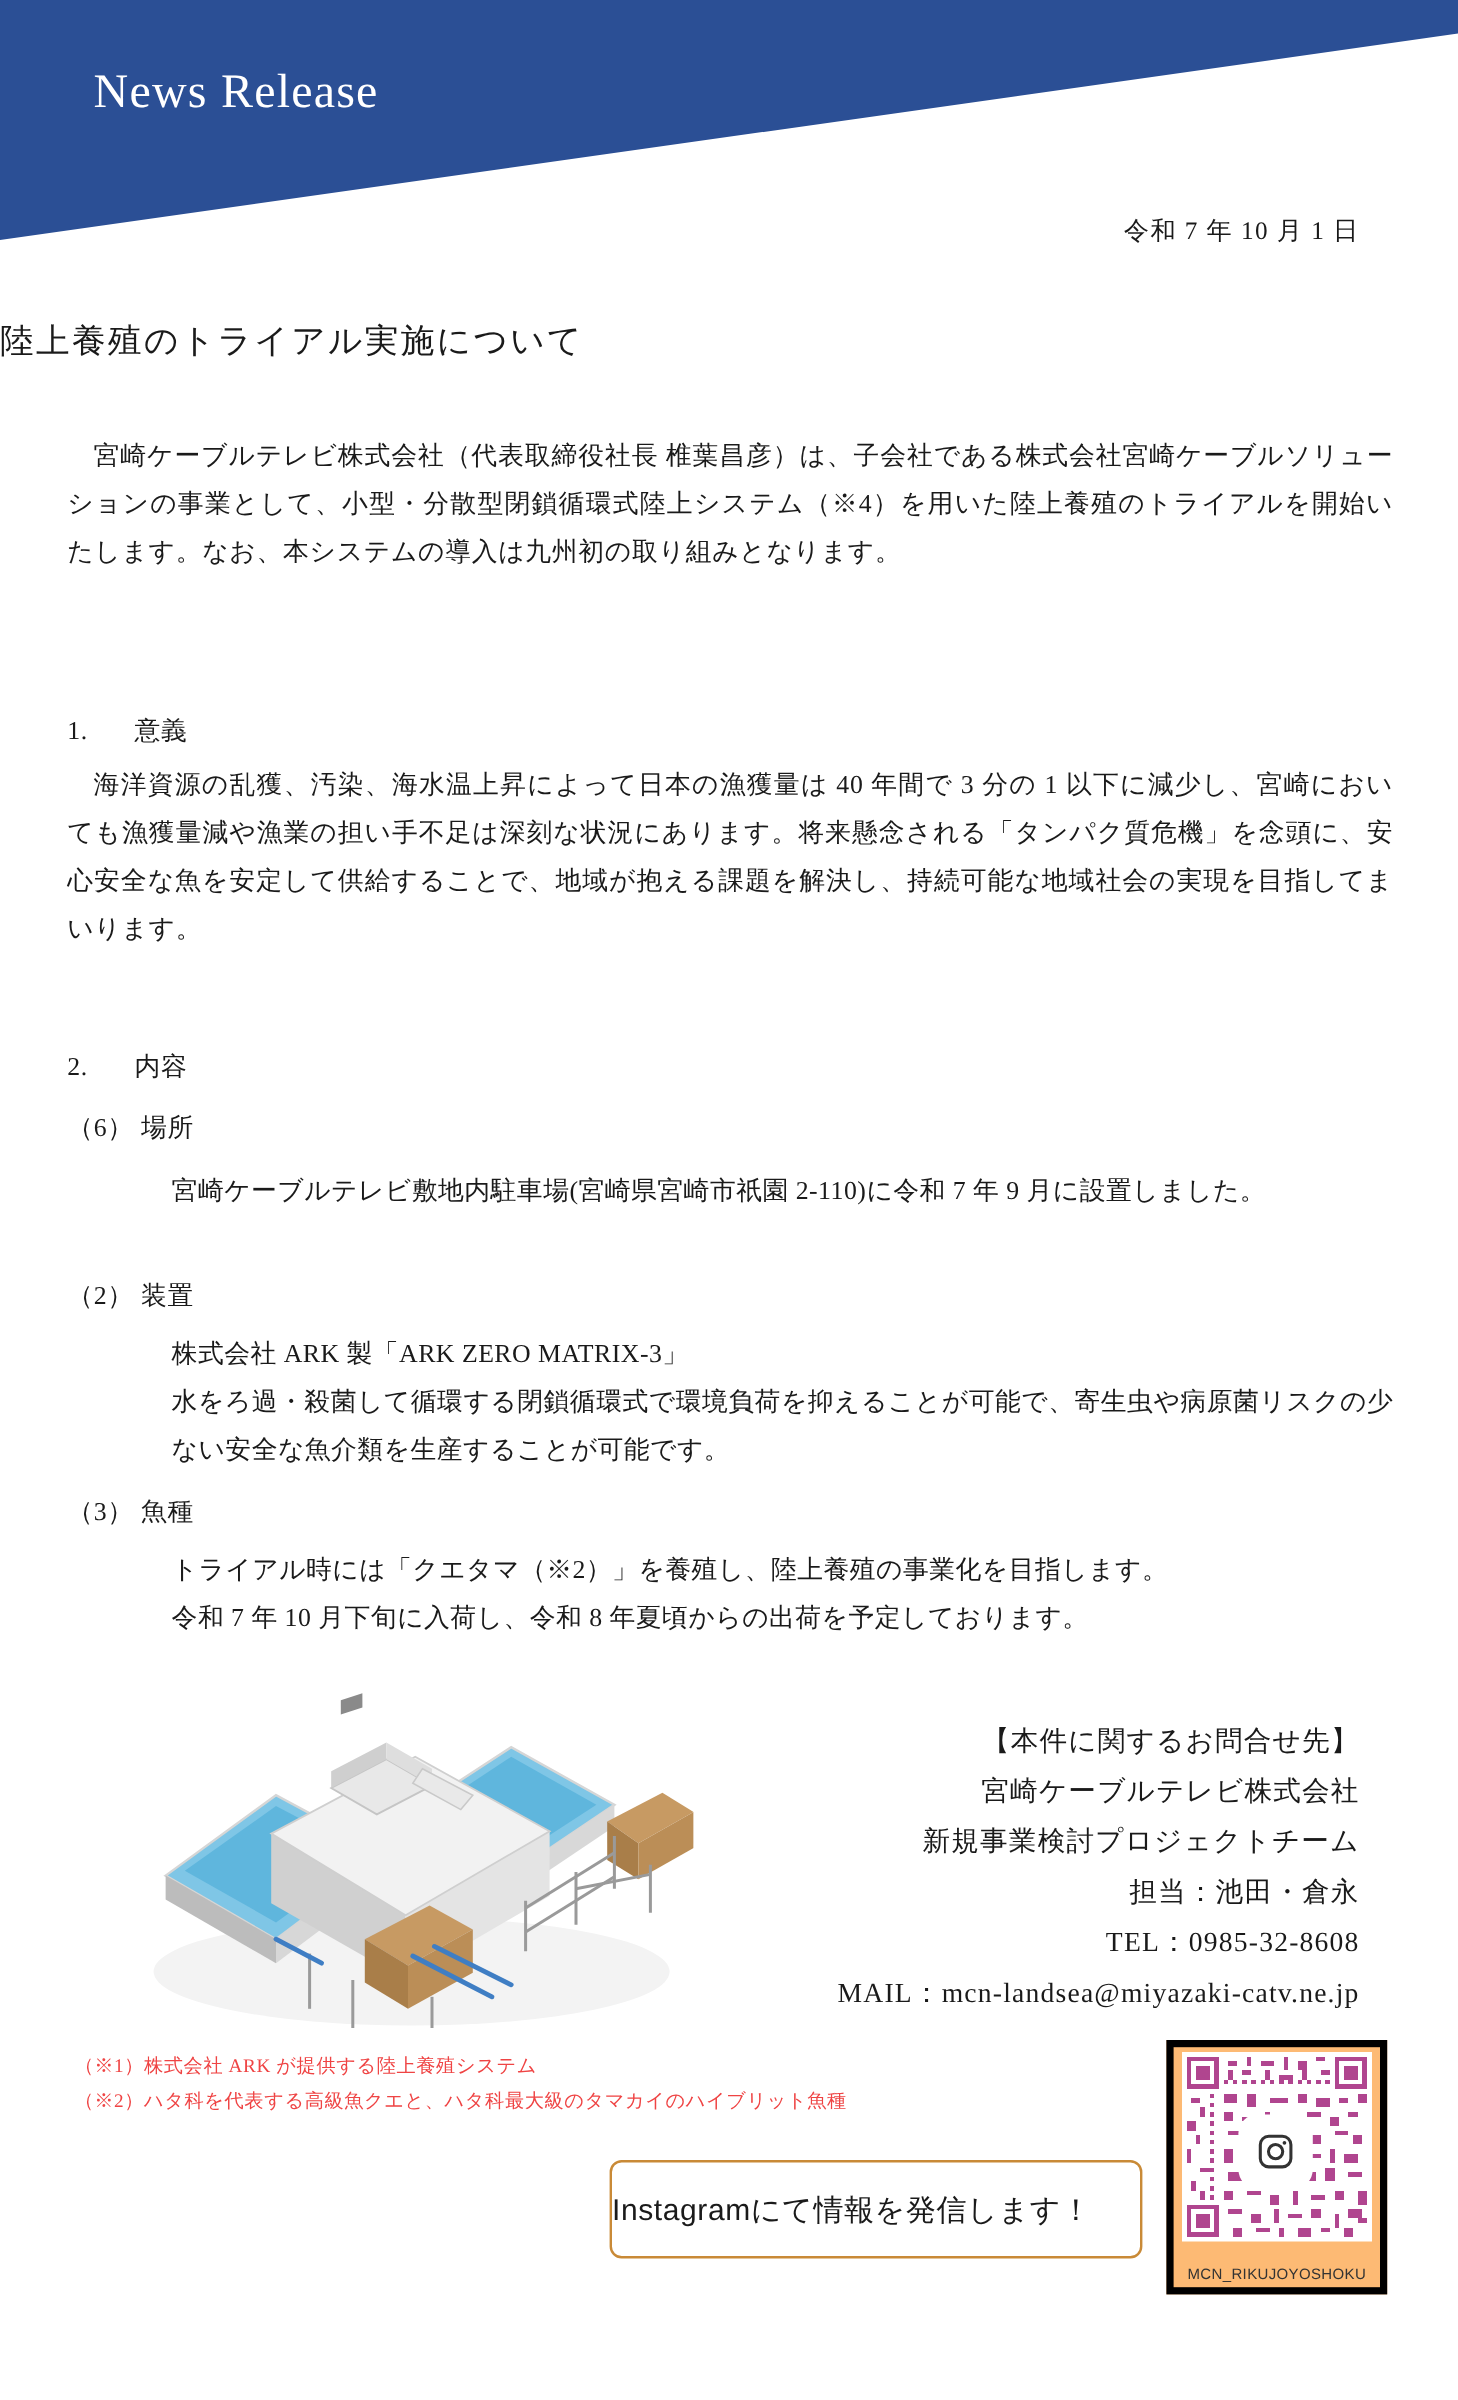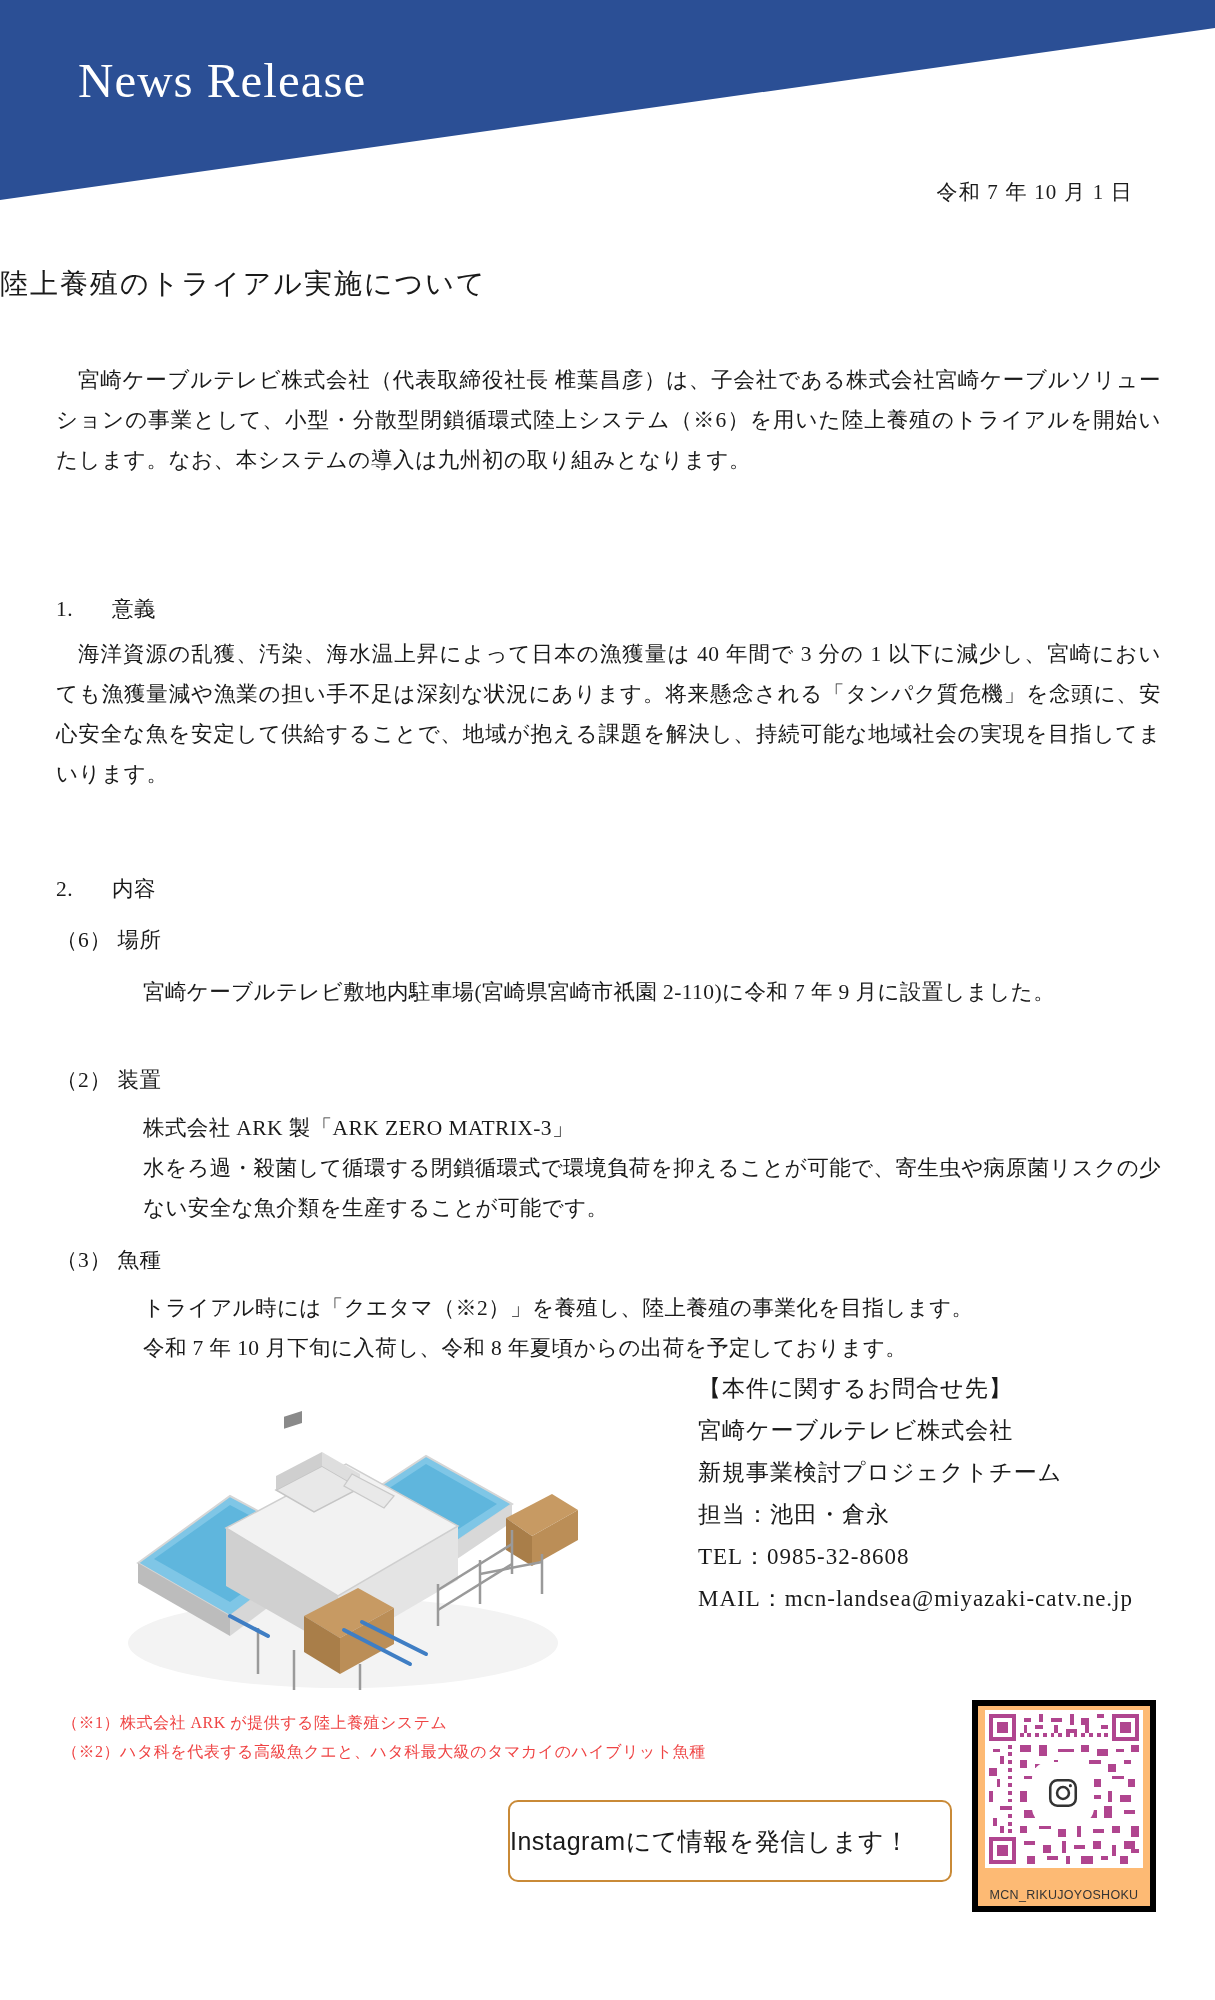--- a/index.html
+++ b/index.html
@@ -30,21 +30,21 @@
     width: 1215px;
     height: 200px;
     background: #2b4f95;
     clip-path: polygon(0 0, 1215px 0, 1215px 28px, 0 200px);
   }
   .header-title {
     position: absolute;
     left: 78px;
     top: 52px;
     color: #ffffff;
-    font-size: 49px;
+    font-size: 40px;
     letter-spacing: 1px;
     font-family: "Liberation Serif", serif;
     white-space: nowrap;
   }
 
   
   .date {
     position: absolute;
     top: 178px;
     right: 82px;
@@ -125,22 +125,23 @@
     top: 1378px;
     left: 108px;
     width: 470px;
     height: 320px;
   }
   .photo svg { display: block; }
 
   
   .contact {
     position: absolute;
-    top: 1368px;
+    top: 1430px;
     right: 82px;
+    text-align: right;
     font-size: 23px;
     line-height: 42px;
     letter-spacing: 1px;
   }
   .contact .line { white-space: nowrap; }
 
   
   .footnotes {
     position: absolute;
     top: 1708px;
@@ -212,21 +213,21 @@
 
 <div class="header">
   <div class="header-bg"></div>
   <div class="header-title">News Release</div>
 </div>
 
 <div class="date">令和 7 年 10 月 1 日</div>
 
 <div class="doc-title">陸上養殖のトライアル実施について</div>
 
-<div class="para lead">宮崎ケーブルテレビ株式会社（代表取締役社長 椎葉昌彦）は、子会社である株式会社宮崎ケーブルソリューションの事業として、小型・分散型閉鎖循環式陸上システム（※6）を用いた陸上養殖のトライアルを開始いたします。なお、本システムの導入は九州初の取り組みとなります。</div>
+<div class="para lead">宮崎ケーブルテレビ株式会社（代表取締役社長 椎葉昌彦）は、子会社である株式会社宮崎ケーブルソリューションの事業として、小型・分散型閉鎖循環式陸上システム（※4）を用いた陸上養殖のトライアルを開始いたします。なお、本システムの導入は九州初の取り組みとなります。</div>
 
 <div class="sec1-head">
   <span class="num">1.</span><span>意義</span>
 </div>
 <div class="para sec1-body">海洋資源の乱獲、汚染、海水温上昇によって日本の漁獲量は 40 年間で 3 分の 1 以下に減少し、宮崎においても漁獲量減や漁業の担い手不足は深刻な状況にあります。将来懸念される「タンパク質危機」を念頭に、安心安全な魚を安定して供給することで、地域が抱える課題を解決し、持続可能な地域社会の実現を目指してまいります。</div>
 
 <div class="sec2-head">
   <span class="num">2.</span><span>内容</span>
 </div>
 

